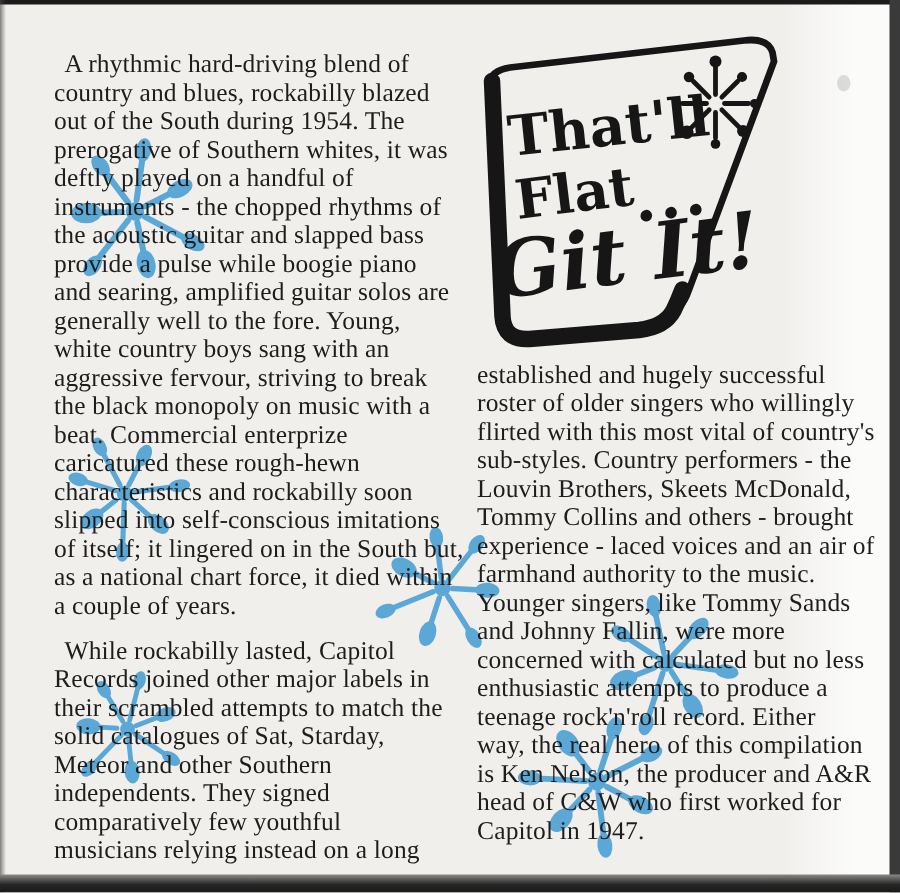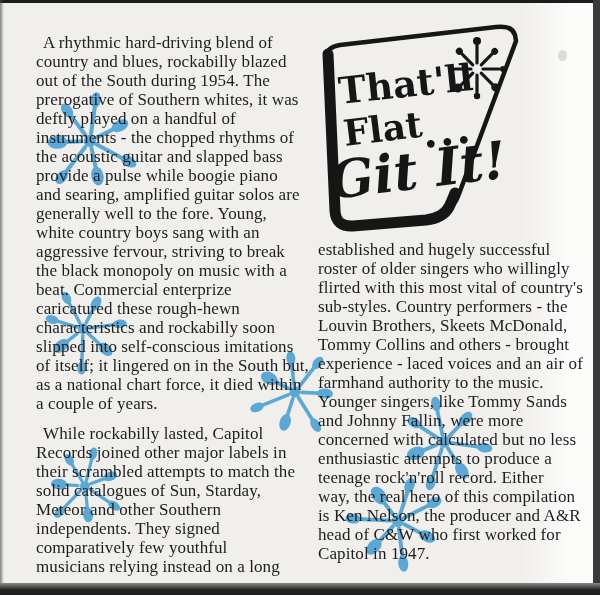--- a/index.html
+++ b/index.html
@@ -116,21 +116,21 @@
 caricatured these rough-hewn
 characteristics and rockabilly soon
 slipped into self-conscious imitations
 of itself; it lingered on in the South but,
 as a national chart force, it died within
 a couple of years.</div>
 
   <div id="leftPara2" class="col indent">While rockabilly lasted, Capitol
 Records joined other major labels in
 their scrambled attempts to match the
-solid catalogues of Sun, Starday,
+solid catalogues of Sat, Starday,
 Meteor and other Southern
 independents. They signed
 comparatively few youthful
 musicians relying instead on a long</div>
 
   <div id="rightPara" class="col">established and hugely successful
 roster of older singers who willingly
 flirted with this most vital of country's
 sub-styles. Country performers - the
 Louvin Brothers, Skeets McDonald,

